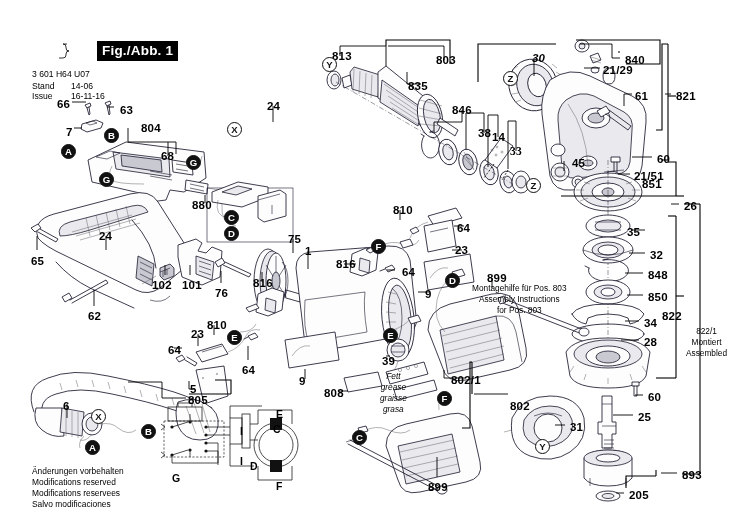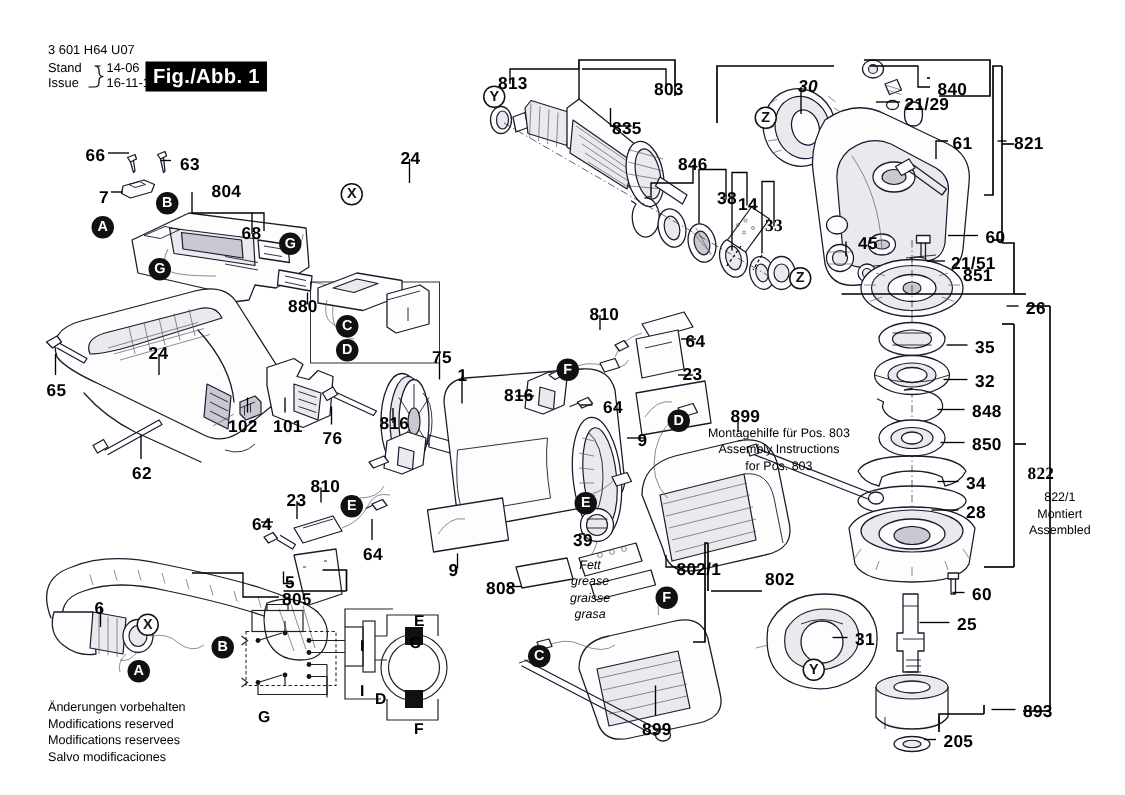--- a/index.html
+++ b/index.html
@@ -2,21 +2,21 @@
 <html><head>
 <meta charset="utf-8">
 <style>
   html,body{margin:0;padding:0;background:#fff;}
   body{width:750px;height:530px;position:relative;overflow:hidden;
        font-family:"Liberation Sans",sans-serif;color:#000;}
   #sheet{position:absolute;inset:0;width:750px;height:530px;}
   .lbl{position:absolute;font-weight:bold;font-size:11.5px;letter-spacing:.2px;
        white-space:nowrap;color:#000;line-height:1.05;}
   .lbl.sm{font-size:10.5px;}
-  .hdr{position:absolute;font-size:8.6px;line-height:1.32;white-space:pre;color:#000;}
+  .hdr{position:absolute;font-size:8.6px;line-height:1.32;white-space:pre;color:#000;margin-top:41px;}
   .fig{position:absolute;background:#000;color:#fff;font-weight:bold;
        font-size:13.5px;padding:2px 5px 3px 5px;letter-spacing:.2px;}
   .foot{position:absolute;font-size:8.4px;line-height:1.42;white-space:pre;color:#000;}
   .note{position:absolute;font-size:8.3px;line-height:1.33;text-align:center;
         white-space:pre;color:#000;}
   .note.it{font-style:italic;}
   .cir{position:absolute;width:15px;height:15px;border-radius:50%;
        border:1.3px solid #111;background:#fff;color:#111;
        font-size:9.6px;font-weight:bold;display:flex;align-items:center;
        justify-content:center;box-sizing:border-box;}
@@ -613,46 +613,46 @@
     <div class="lbl" style="left: 455px; top: 244px;">23</div>
     <div class="lbl" style="left: 168px; top: 344px;">64</div>
     <div class="lbl" style="left: 242px; top: 364px;">64</div>
     <div class="lbl" style="left: 457px; top: 222px;">64</div>
     <div class="lbl" style="left: 402px; top: 266px;">64</div>
     <div class="lbl" style="left: 190px; top: 383px;">5</div>
     <div class="lbl" style="left: 188px; top: 394px;">805</div>
     <div class="lbl" style="left: 63px; top: 400px;">6</div>
     <div class="lbl" style="left: 487px; top: 272px;">899</div>
     <div class="lbl" style="left: 428px; top: 481px;">899</div>
-    <div class="lbl" style="left: 510px; top: 381px;">802</div>
+    <div class="lbl" style="left: 510px; top: 400px;">802</div>
     <div class="lbl" style="left: 451px; top: 374px;">802/1</div>
     <div class="lbl" style="left: 332px; top: 50px;">813</div>
     <div class="lbl" style="left: 408px; top: 80px;">835</div>
     <div class="lbl" style="left: 436px; top: 54px;">803</div>
     <div class="lbl" style="left: 452px; top: 104px;">846</div>
     <div class="lbl" style="left: 478px; top: 127px;">38</div>
     <div class="lbl" style="left: 492px; top: 131px;">14</div>
     <div class="lbl" style="left: 510px; top: 145px; font-family: Liberation Serif, serif;">33</div>
     <div class="lbl" style="left: 532px; top: 52px; font-style: italic;">30</div>
     <div class="lbl" style="left: 625px; top: 54px;">840</div>
     <div class="lbl" style="left: 603px; top: 64px;">21/29</div>
     <div class="lbl" style="left: 676px; top: 90px;">821</div>
     <div class="lbl" style="left: 635px; top: 90px;">61</div>
     <div class="lbl" style="left: 657px; top: 153px;">60</div>
     <div class="lbl" style="left: 634px; top: 170px;">21/51</div>
     <div class="lbl" style="left: 642px; top: 178px;">851</div>
     <div class="lbl" style="left: 572px; top: 157px;">45</div>
     <div class="lbl" style="left: 684px; top: 200px;">26</div>
-    <div class="lbl" style="left: 650px; top: 226px;">35</div>
+    <div class="lbl" style="left: 627px; top: 226px;">35</div>
     <div class="lbl" style="left: 650px; top: 249px;">32</div>
     <div class="lbl" style="left: 648px; top: 269px;">848</div>
     <div class="lbl" style="left: 648px; top: 291px;">850</div>
     <div class="lbl" style="left: 644px; top: 317px;">34</div>
     <div class="lbl" style="left: 644px; top: 336px;">28</div>
-    <div class="lbl" style="left: 685px; top: 310px; font-family: Liberation Serif, serif;">822</div>
+    <div class="lbl" style="left: 662px; top: 310px;">822</div>
     <div class="lbl" style="left: 570px; top: 421px;">31</div>
     <div class="lbl" style="left: 648px; top: 391px;">60</div>
     <div class="lbl" style="left: 638px; top: 411px;">25</div>
     <div class="lbl" style="left: 682px; top: 469px;">893</div>
     <div class="lbl" style="left: 629px; top: 489px;">205</div>
   </div>
 
 <div id="marker-layer">
     <div class="cir fill" style="left: 61px; top: 144px;">A</div>
     <div class="cir fill" style="left: 104px; top: 128px;">B</div>

